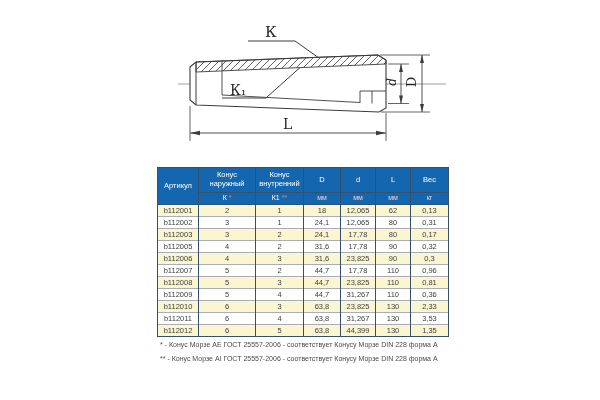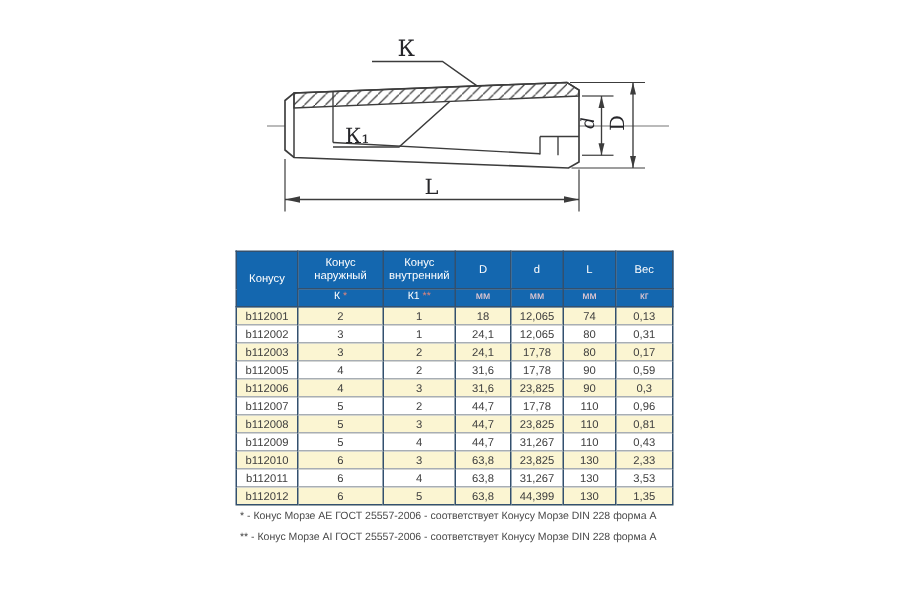--- a/index.html
+++ b/index.html
@@ -92,21 +92,21 @@
       <col class="c0">
         <col class="c1">
         <col class="c2">
         <col class="c3">
       <col class="c4">
         <col class="c5">
         <col class="c6">
     </colgroup>
     <thead>
         <tr class="hrow1">
-          <th rowspan="2">Конусу</th>
+          <th rowspan="2">Артикул</th>
           <th>Конус наружный</th>
           <th>Конус внутренний</th>
           <th>D</th>
           <th>d</th>
           <th>L</th>
           <th>Вес</th>
         </tr>
         <tr class="hrow2">
           <th><span class="sub-label">К</span><span class="sub-mark"> *</span></th>
           <th><span class="sub-label">К1</span><span class="sub-mark"> **</span></th>
@@ -116,21 +116,21 @@
           <th class="units"><span class="sub-label">кг</span></th>
         </tr>
       </thead>
     <tbody>
         <tr>
           <td>b112001</td>
           <td>2</td>
           <td>1</td>
           <td>18</td>
           <td>12,065</td>
-          <td>74</td>
+          <td>62</td>
           <td>0,13</td>
         </tr>
         <tr>
           <td>b112002</td>
           <td>3</td>
           <td>1</td>
           <td>24,1</td>
           <td>12,065</td>
           <td>80</td>
           <td>0,31</td>
@@ -144,21 +144,21 @@
           <td>80</td>
           <td>0,17</td>
         </tr>
         <tr>
           <td>b112005</td>
           <td>4</td>
           <td>2</td>
           <td>31,6</td>
           <td>17,78</td>
           <td>90</td>
-          <td>0,59</td>
+          <td>0,32</td>
         </tr>
         <tr>
           <td>b112006</td>
           <td>4</td>
           <td>3</td>
           <td>31,6</td>
           <td>23,825</td>
           <td>90</td>
           <td>0,3</td>
         </tr>
@@ -180,21 +180,21 @@
           <td>110</td>
           <td>0,81</td>
         </tr>
         <tr>
           <td>b112009</td>
           <td>5</td>
           <td>4</td>
           <td>44,7</td>
           <td>31,267</td>
           <td>110</td>
-          <td>0,43</td>
+          <td>0,36</td>
         </tr>
         <tr>
           <td>b112010</td>
           <td>6</td>
           <td>3</td>
           <td>63,8</td>
           <td>23,825</td>
           <td>130</td>
           <td>2,33</td>
         </tr>

